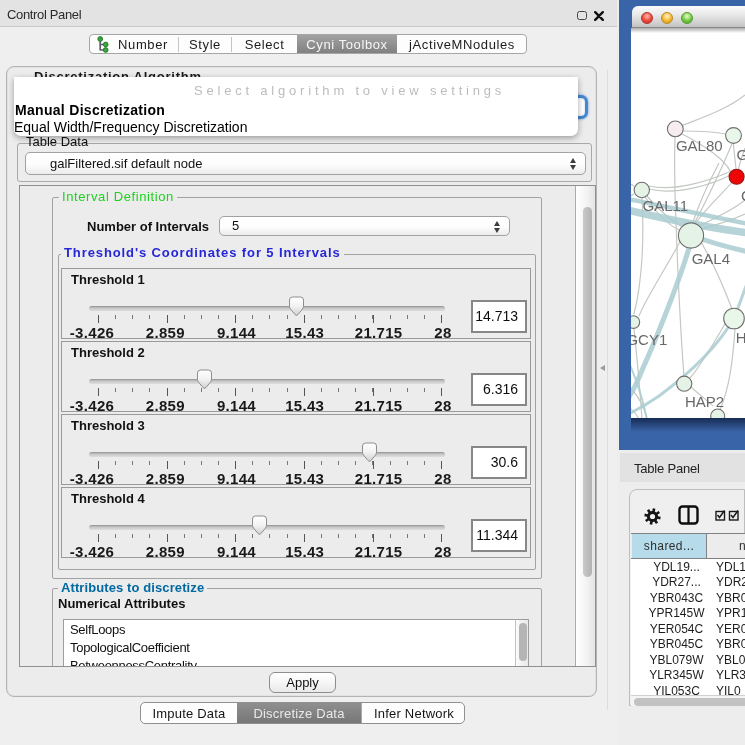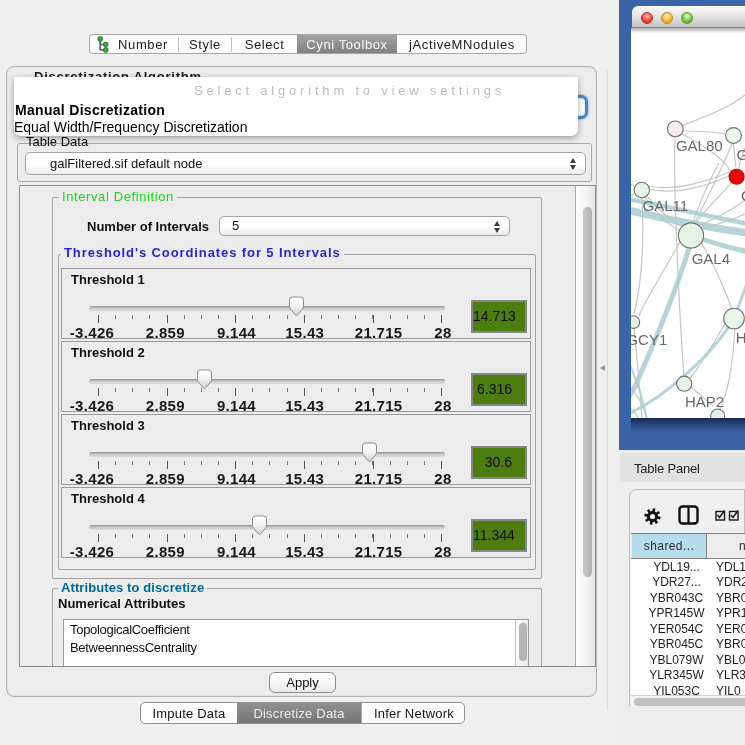--- a/index.html
+++ b/index.html
@@ -59,22 +59,22 @@
 
 .tbox { position:absolute; left:41px; width:470px; height:71px; border:1px solid #9a9a9a; background:#ececec; }
 .tlab { position:absolute; left:9px; top:3px; font-size:13px; font-weight:bold; color:#111; }
 .track { position:absolute; left:27px; top:37px; width:356px; height:5px; border-radius:3px;
   background:linear-gradient(#8f8f8f,#c6c6c6 40%,#dedede); }
 .ticks { position:absolute; left:35.5px; top:46px; width:345px; height:4px;
   background:repeating-linear-gradient(to right,#777 0,#777 1px,transparent 1px,transparent 17.15px); }
 .majtick { position:absolute; top:46px; width:1px; height:8px; background:#555; }
 .slab { position:absolute; top:55px; transform:translateX(-50%); font-size:15px; font-weight:bold;
   letter-spacing:.3px; color:#191919; }
-.vfield { position:absolute; left:409px; top:31px; width:56px; height:33px; background:#4d7c0f;
-  border:2px solid #878787; font-size:14px; color:#0d0d0d; text-align:right; line-height:29px; padding-right:13px; }
+.vfield { position:absolute; left:409px; top:31px; width:56px; height:33px; background:#ffffff;
+  border:2px solid #878787; font-size:14px; color:#0d0d0d; text-align:right; line-height:29px; padding-right:7px; }
 
 
 #attrlist { position:absolute; left:43px; top:433px; width:466px; height:48px; background:#fff;
   border:1px solid #9c9c9c; font-size:13px; letter-spacing:-.3px; color:#101010; overflow:hidden; }
 #attrlist div { padding:1.5px 0 1.5px 6px; }
 #alscroll { position:absolute; left:495px; top:433px; width:14px; height:48px;
   background:linear-gradient(to right,#fbfbfb,#e9e9e9); border:1px solid #9c9c9c; border-left:1px solid #c3c3c3; }
 #alscroll div { position:absolute; left:2.5px; top:3px; width:8px; height:38px; border-radius:4px; background:#b5b5b5; }
 
 
@@ -125,20 +125,27 @@
 .trow { position:absolute; left:0; width:200px; height:15.45px; font-size:12px; color:#1d1d1d; }
 .trow .c1 { position:absolute; left:0; width:76px; text-align:center; top:1px;padding-left:15px; }
 .trow .c2 { position:absolute; left:85px; top:1px; }
 #hscroll { position:absolute; left:631px; top:695px; width:114px; height:11px; background:#f4f4f4;
   border-top:1px solid #cfcfcf; }
 #hscroll div { position:absolute; left:3px; top:1.5px; width:130px; height:8px; border-radius:4px; background:#c2c2c2; }
 </style></head>
 <body>
 
 <div id="cp">
+  <div id="cp-title">
+      <span>Control Panel</span>
+    <div id="wbtn-float"></div>
+    <svg style="position:absolute;left:594px;top:11px" width="10" height="10" viewBox="0 0 10 10">
+      <path d="M1.2 1.2 L8.8 8.8 M8.8 1.2 L1.2 8.8" stroke="#111" stroke-width="2.4" stroke-linecap="round"></path>
+    </svg>
+  </div>
 
   <div id="tabs">
     <div class="seg" style="left:0;width:88px;padding-left:18px">Number</div>
     <svg style="position:absolute;left:7px;top:1px" width="13" height="18" viewBox="0 0 13 18">
       <path d="M3.2 3 V14.5 M3.2 8.5 H8.5 M3.2 14 H8.5" stroke="#5e5e6e" stroke-width="1.7" fill="none"></path>
       <circle cx="3.2" cy="3" r="2.4" fill="#3aa53e" stroke="#1f7a23" stroke-width=".9"></circle>
       <circle cx="8.7" cy="8.5" r="2.4" fill="#3aa53e" stroke="#1f7a23" stroke-width=".9"></circle>
       <circle cx="8.7" cy="14" r="2.4" fill="#3aa53e" stroke="#1f7a23" stroke-width=".9"></circle>
     </svg>
     <div class="sep" style="left:88px"></div>
@@ -283,20 +290,21 @@
           </defs>
 <path d="M4.5 1 h8 q3 0 3 3 v6.2 q0 1.8 -1.2 3.1 l-4.3 5.2 q-1.5 1.8 -3 0 l-4.3 -5.2 Q1.5 12 1.5 10.2 V4 q0 -3 3 -3 z" fill="url(#th4)" stroke="#8e8e8e" stroke-width="1"></path>
 </svg>
 <div class="vfield">11.344</div>
 </div>
 
     <div class="group" style="left:32px;top:402px;width:490px;height:110px"></div>
     <div class="gtitle" style="left:38px;top:394px;color:#0369a1;font-weight:bold;letter-spacing:.1px">Attributes to discretize</div>
     <div style="position:absolute;left:38px;top:410px;font-size:13px;font-weight:bold;color:#111">Numerical Attributes</div>
     <div id="attrlist">
+        <div>SelfLoops</div>
         <div>TopologicalCoefficient</div>
         <div>BetweennessCentrality</div>
       </div>
     <div id="alscroll">
         <div></div>
       </div>
 
     <div id="sbar">
         <div class="thumb"></div>
       </div>

